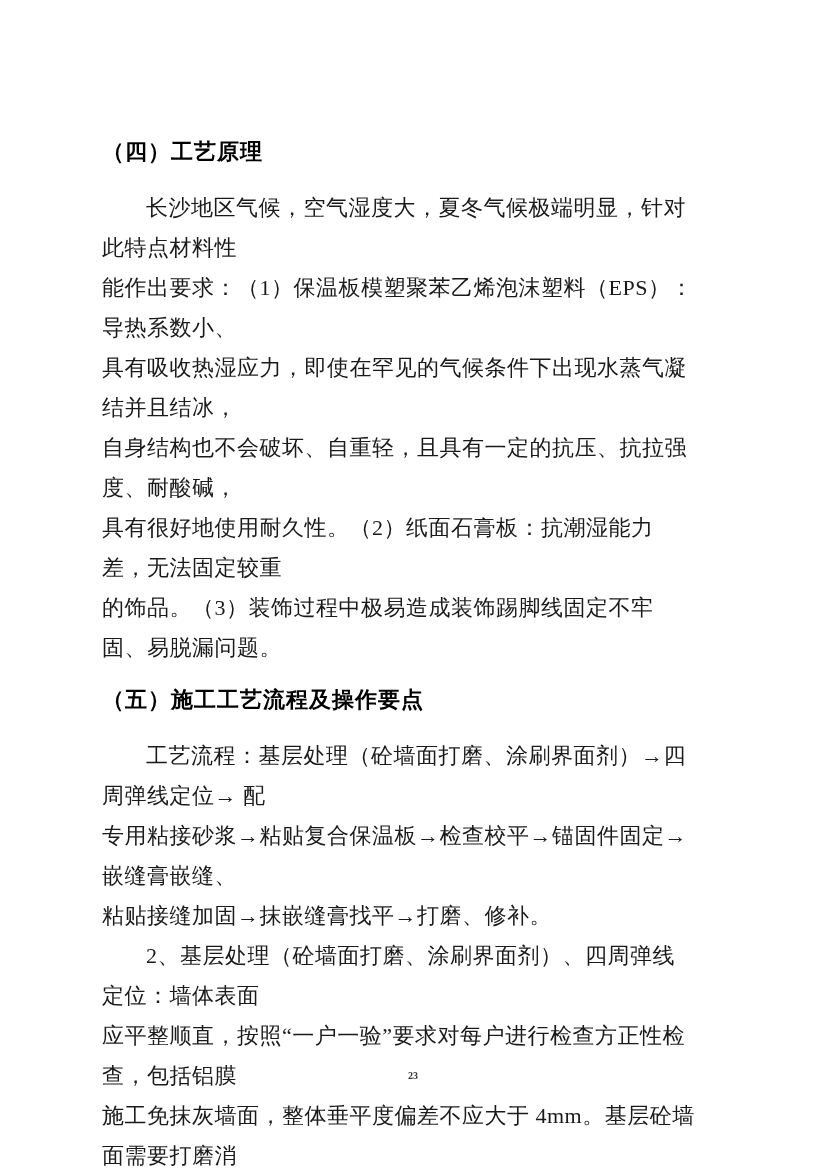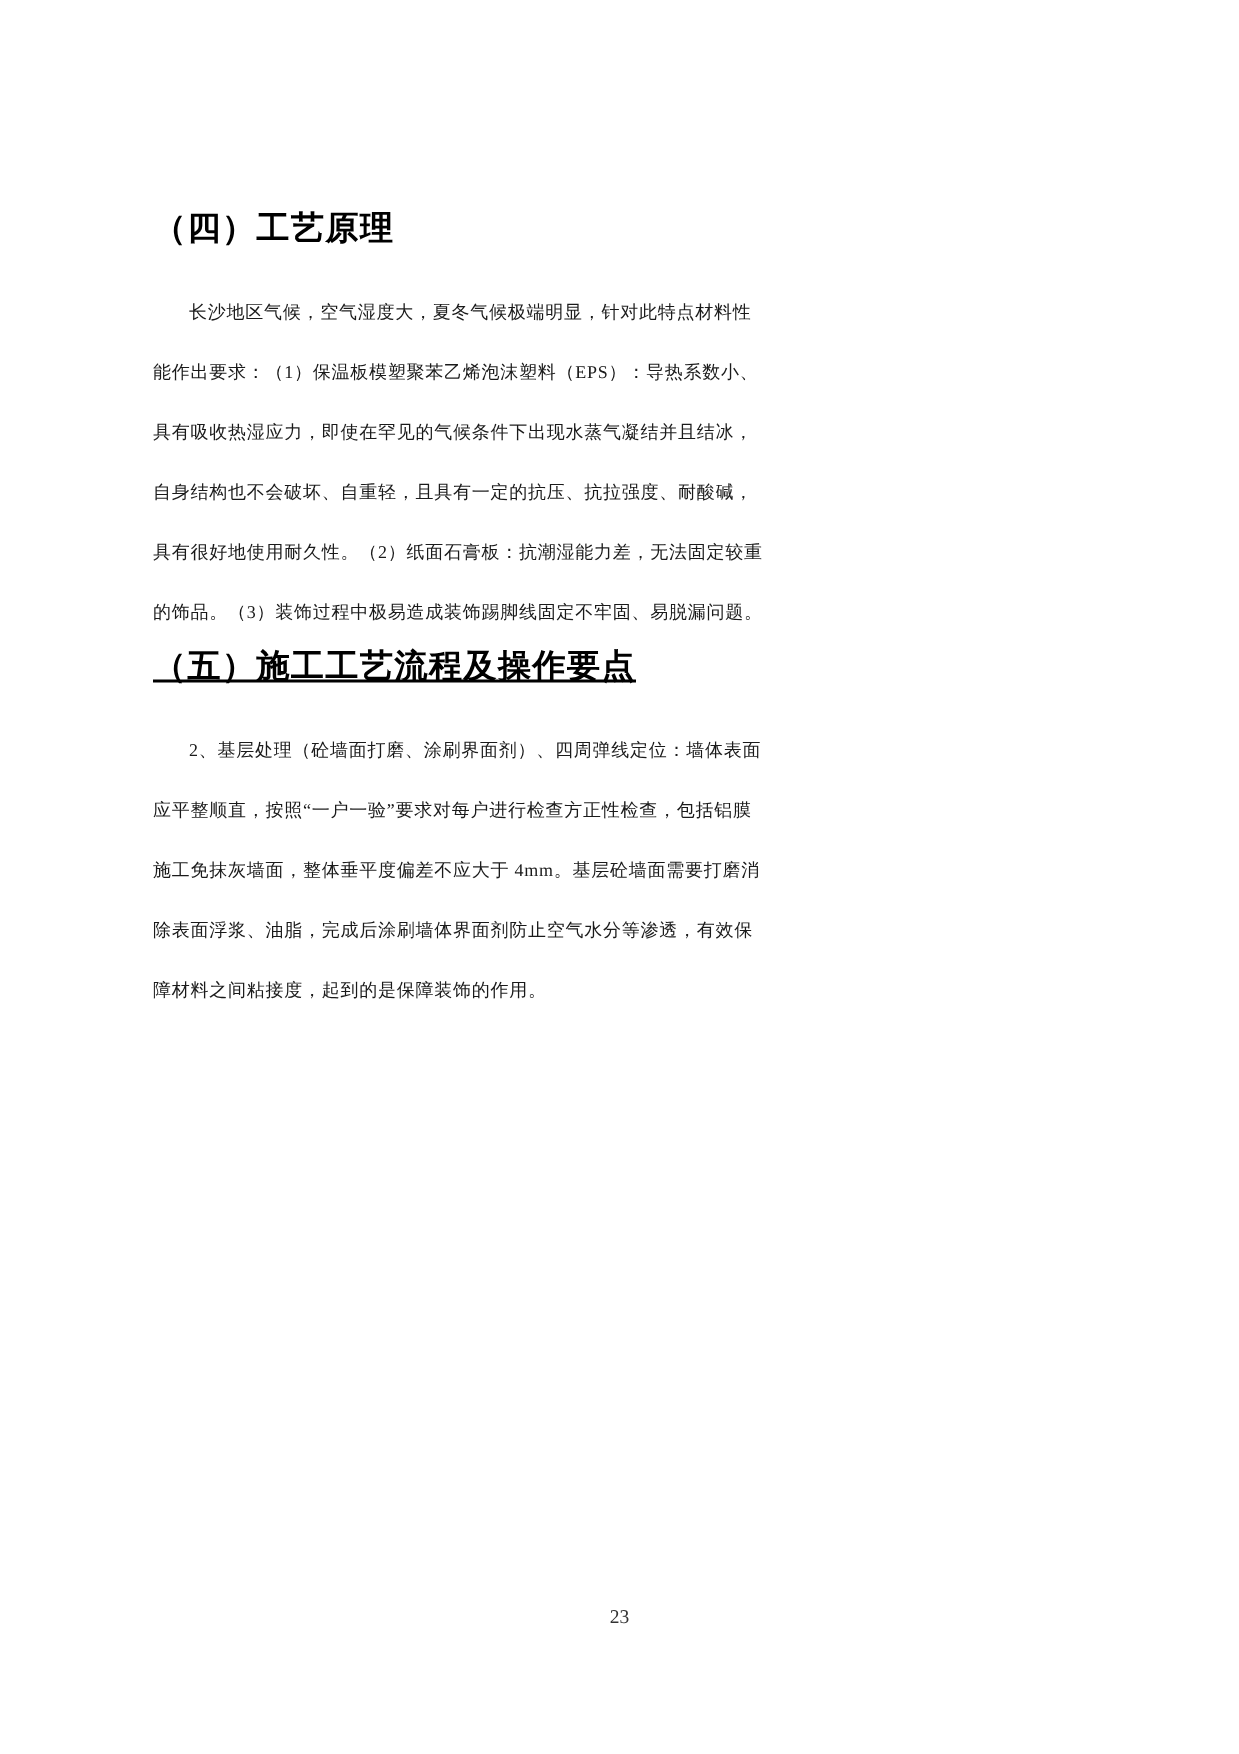--- a/index.html
+++ b/index.html
@@ -26,63 +26,66 @@
     font-family: "Liberation Sans", "DejaVu Sans", sans-serif;
     font-weight: 700;
     font-size: 22px;
     line-height: 32px;
     margin: 0 0 20px 0;
     color: #000000;
     letter-spacing: 1px;
     white-space: pre-line;
   }
   .heading.second {
-    margin-top: 0;
-    text-decoration: underline;
+    margin-top: 16px;
   }
   .para {
-    font-size: 12px;
+    font-size: 22px;
     line-height: 40px;
     margin: 0;
     color: #1a1a1a;
     white-space: pre-line;        
     text-align: left;
     letter-spacing: 0.5px;
   }
   .para.indent {
     text-indent: 2em;             
   }
   .footer {
     position: absolute;
     top: 1070px;
     left: 0;
     width: 826px;
     text-align: center;
-    font-size: 13px;
+    font-size: 10px;
     color: #333333;
     font-family: "Liberation Serif", "DejaVu Serif", serif;
+    font-weight: bold;
   }
 </style>
 </head>
 <body>
 
 <div class="page">
   <div class="content">
 
     <h2 class="heading">（四）工艺原理</h2>
 
     <p class="para indent">长沙地区气候，空气湿度大，夏冬气候极端明显，针对此特点材料性
 能作出要求：（1）保温板模塑聚苯乙烯泡沫塑料（EPS）：导热系数小、
 具有吸收热湿应力，即使在罕见的气候条件下出现水蒸气凝结并且结冰，
 自身结构也不会破坏、自重轻，且具有一定的抗压、抗拉强度、耐酸碱，
 具有很好地使用耐久性。（2）纸面石膏板：抗潮湿能力差，无法固定较重
 的饰品。（3）装饰过程中极易造成装饰踢脚线固定不牢固、易脱漏问题。</p>
 
     <h2 class="heading second">（五）施工工艺流程及操作要点</h2>
 
+    <p class="para indent">工艺流程：基层处理（砼墙面打磨、涂刷界面剂）→四周弹线定位→ 配
+专用粘接砂浆→粘贴复合保温板→检查校平→锚固件固定→嵌缝膏嵌缝、
+粘贴接缝加固→抹嵌缝膏找平→打磨、修补。</p>
 
 
     <p class="para indent">2、基层处理（砼墙面打磨、涂刷界面剂）、四周弹线定位：墙体表面
 应平整顺直，按照“一户一验”要求对每户进行检查方正性检查，包括铝膜
 施工免抹灰墙面，整体垂平度偏差不应大于 4mm。基层砼墙面需要打磨消
 除表面浮浆、油脂，完成后涂刷墙体界面剂防止空气水分等渗透，有效保
 障材料之间粘接度，起到的是保障装饰的作用。</p>
 
   </div>
 

